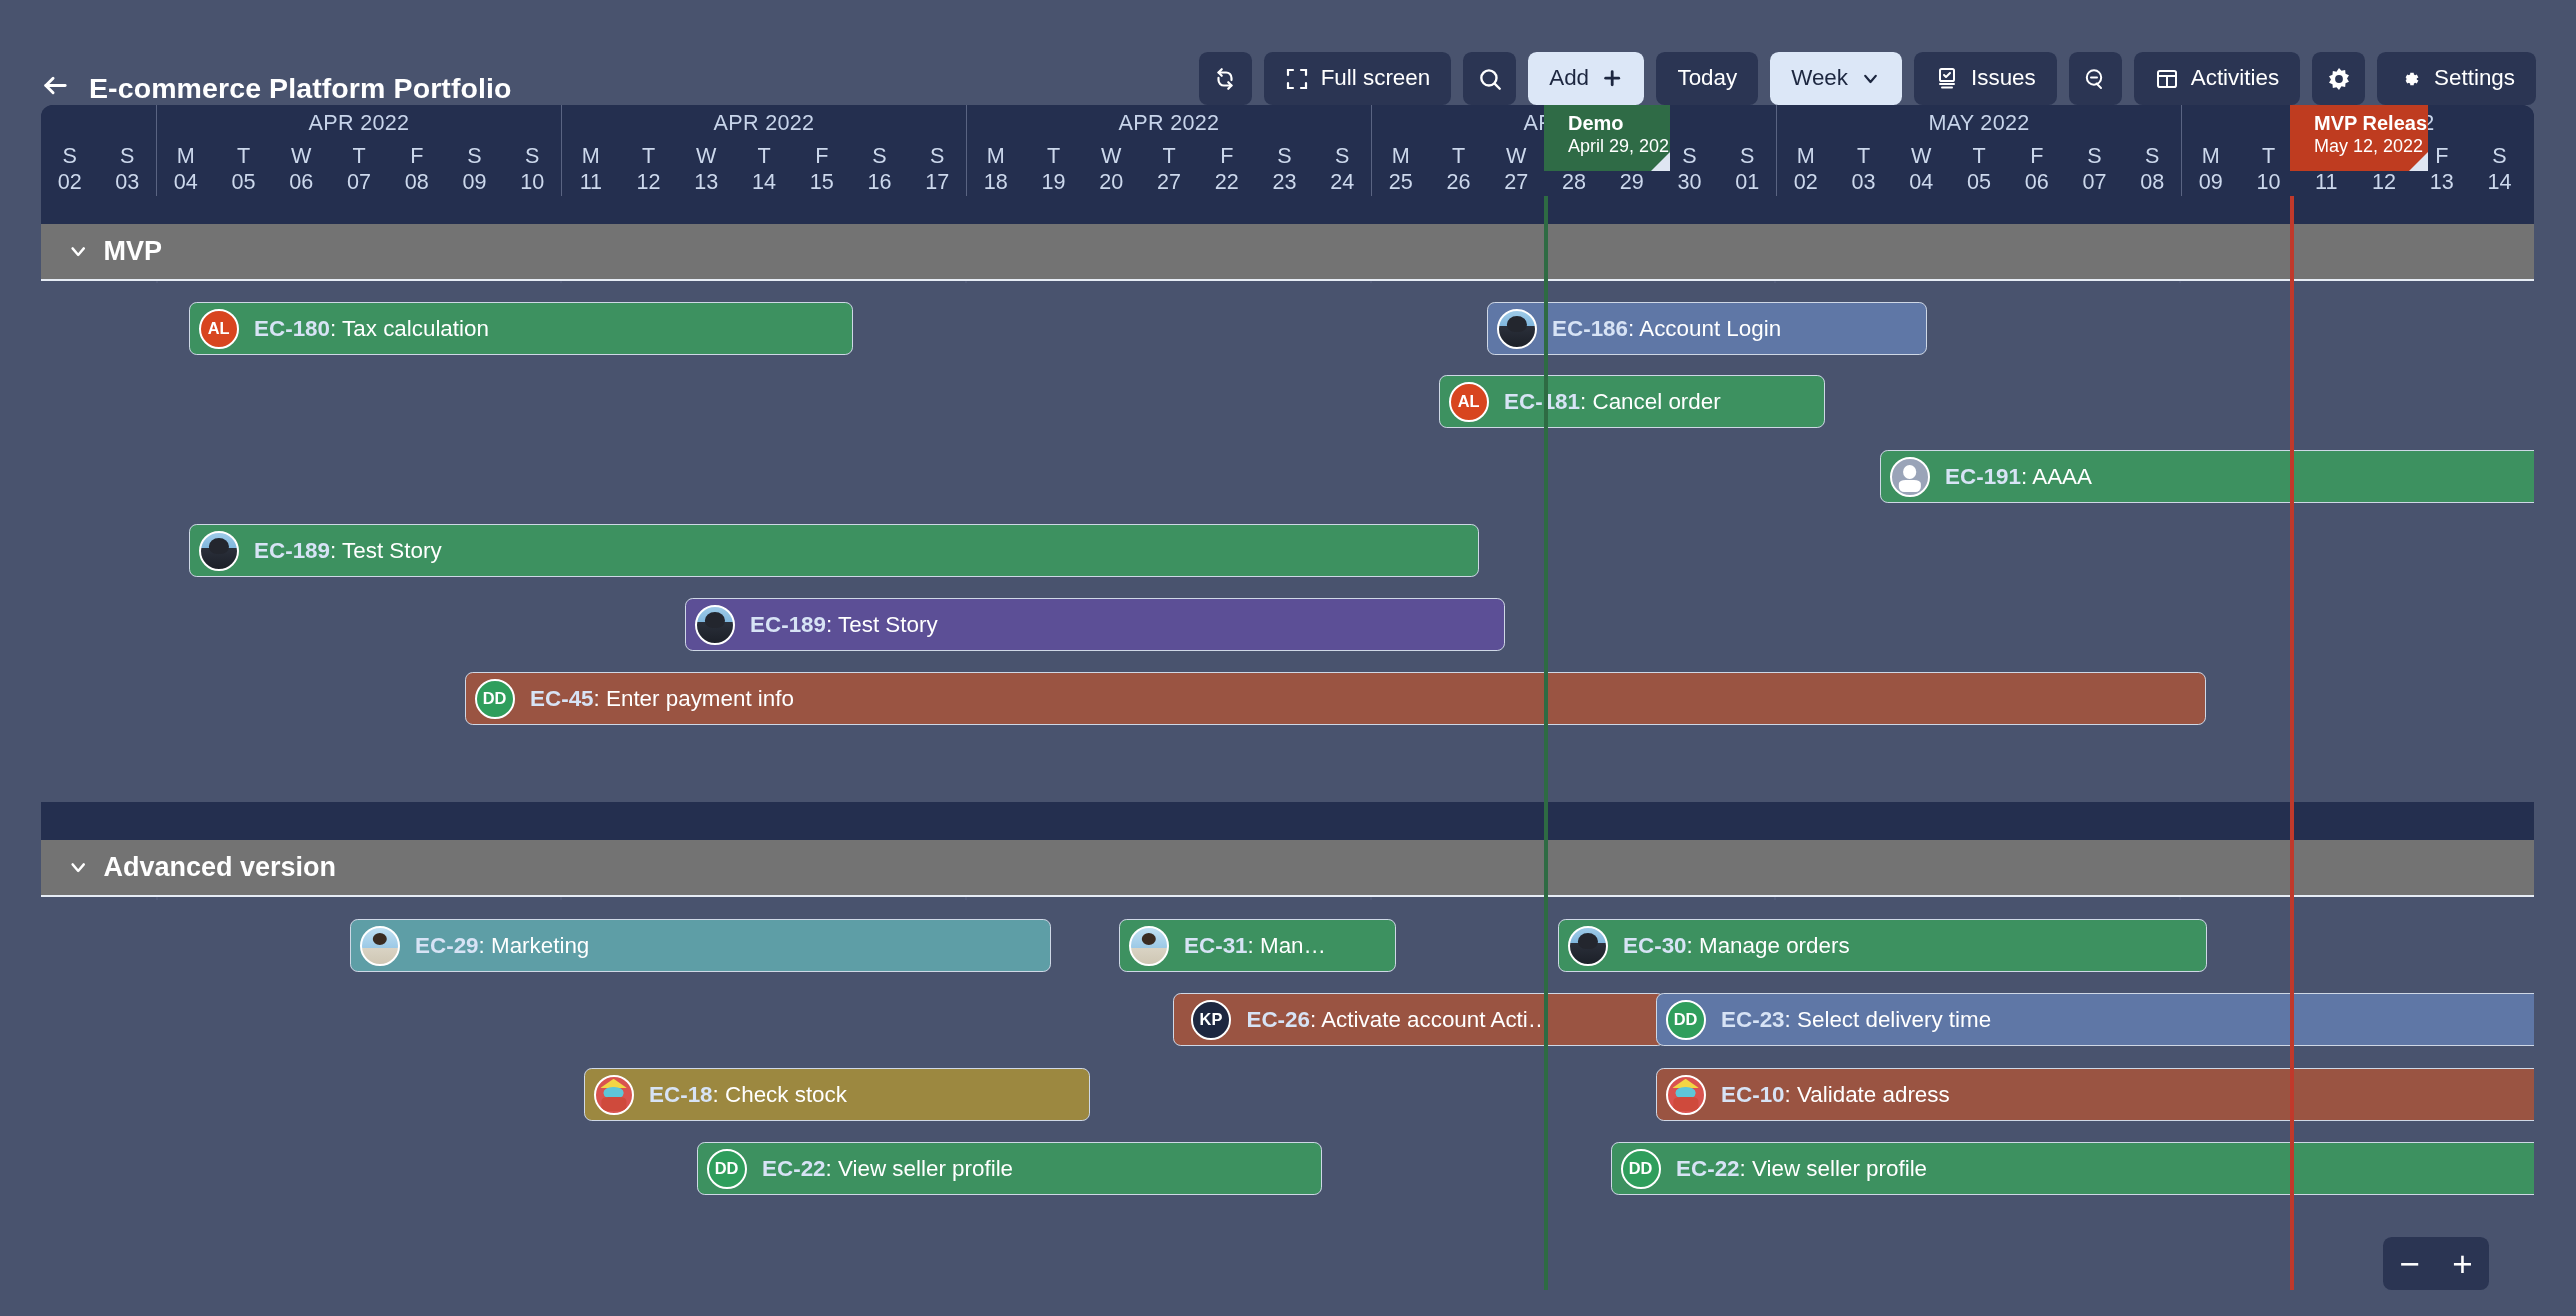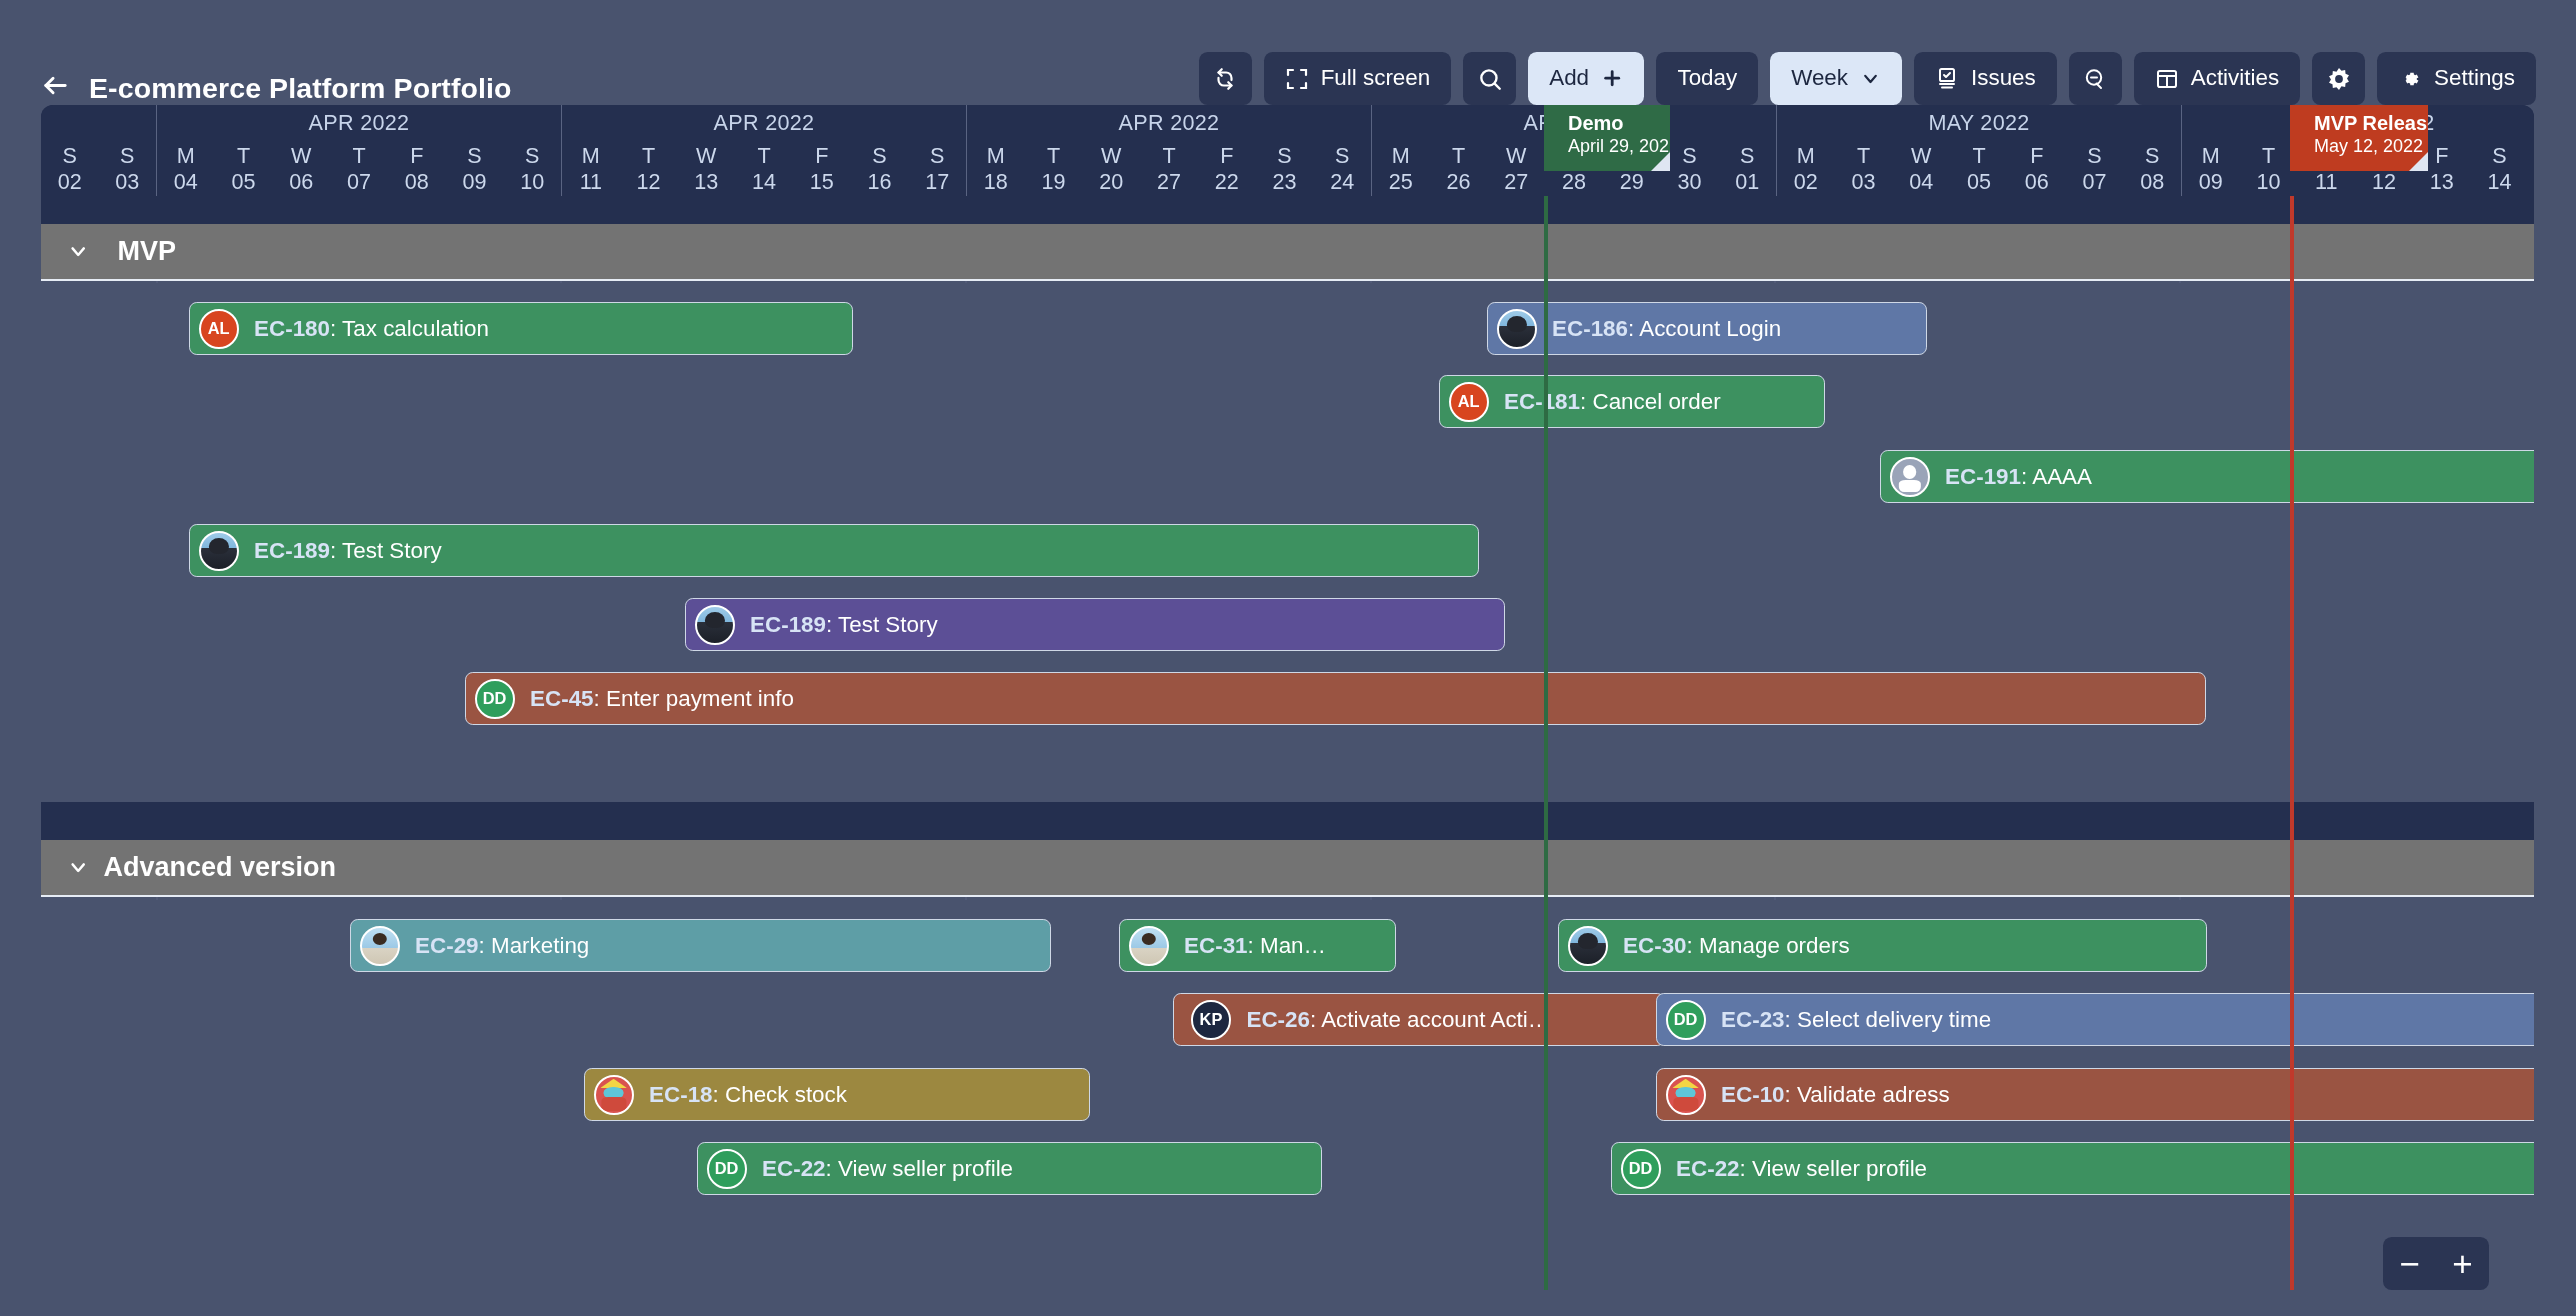--- a/index.html
+++ b/index.html
@@ -546,21 +546,21 @@
     </div>
 
   <div class="grid-area" id="gridArea">
       <div class="weekline" style="left: 115px;"></div>
       <div class="weekline" style="left: 519px;"></div>
       <div class="weekline" style="left: 924px;"></div>
       <div class="weekline" style="left: 1329px;"></div>
       <div class="weekline" style="left: 1733px;"></div>
       <div class="weekline" style="left: 2138px;"></div>
       <div class="row spacer-row" style="top: 0px; height: 28px;"></div>
-      <div class="row group-row" style="top: 28px; height: 57px; gap: 14px;">
+      <div class="row group-row" style="top: 28px; height: 57px;">
         <span class="chev">
           <svg width="22.4" height="22.4" viewBox="0 0 24 24" fill="none" stroke="#fff" stroke-width="2.6" stroke-linecap="round" stroke-linejoin="round">
             <polyline points="6,9 12,16 18,9"></polyline>
           </svg>
         </span>
         <span class="gname">MVP</span>
       </div>
       <div class="row task-row" style="top: 87px; height: 519px;"></div>
       <div class="row spacer-row" style="top: 606px; height: 38px;"></div>
       <div class="row group-row" style="top: 644px; height: 57px;">

